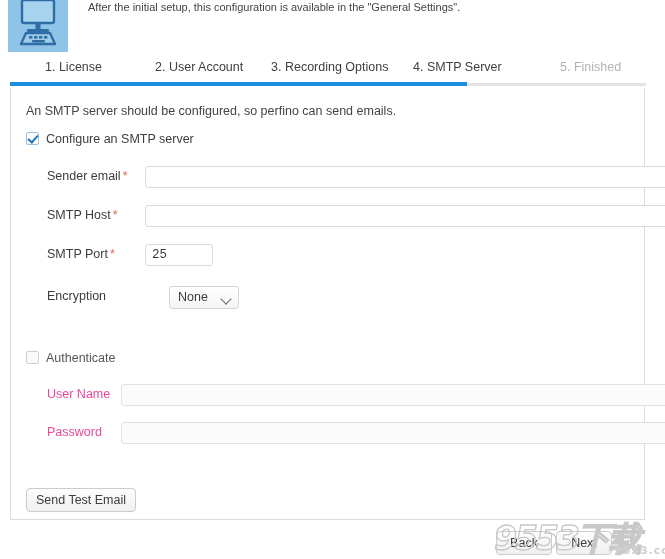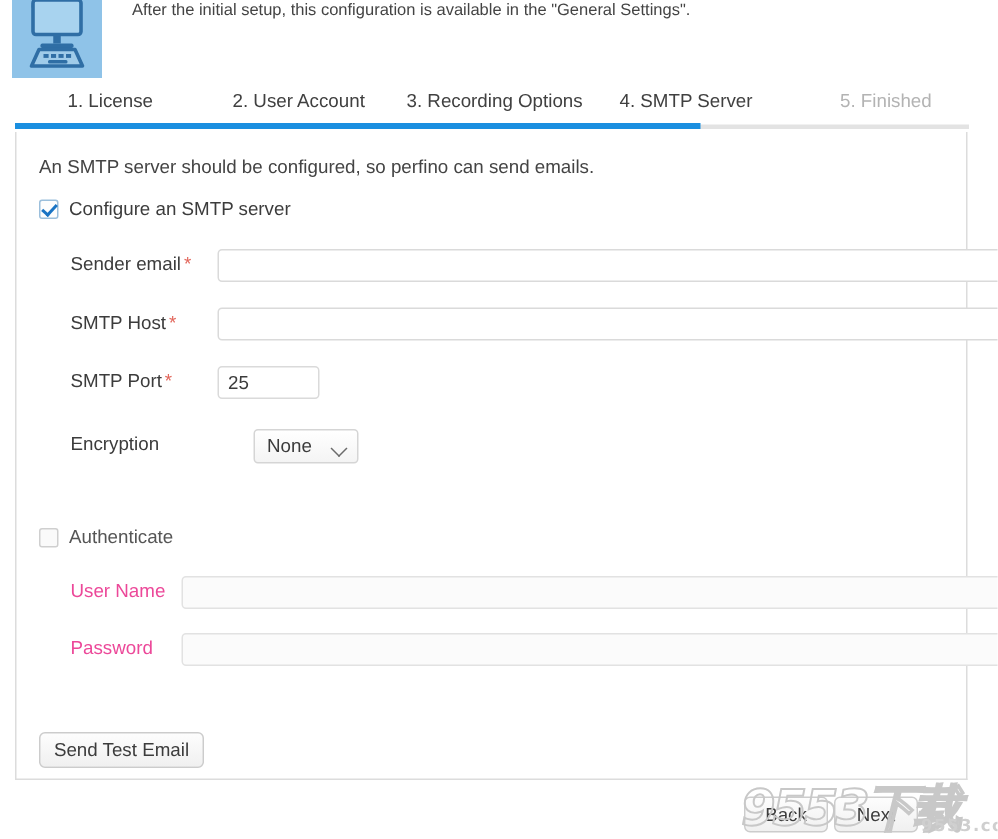--- a/index.html
+++ b/index.html
@@ -80,21 +80,21 @@
 
   #intro-text {
     position: absolute;
     left: 15px; top: 16px;
     font-size: 12.5px;
     color: #444444;
     white-space: nowrap;
   }
 
   
-  .cbrow { position: absolute; display: flex; align-items: flex-end; }
+  .cbrow { position: absolute; display: flex; align-items: flex-start; }
   #cb-configure-row { left: 15px; top: 44px; }
   #cb-auth-row { left: 15px; top: 263px; }
 
   .cbox {
     width: 13px; height: 13px;
     border: 1px solid #9bbfdc;
     border-radius: 2px;
     background: #fdfdfd;
     box-sizing: border-box;
     position: relative;
@@ -131,21 +131,21 @@
   .flabel.dim { color: #ec4899; }
   .req { color: #e2655a; margin-left: 2px; }
 
   .finput {
     position: absolute;
     height: 22px;
     border: 1px solid #dadada;
     border-radius: 3px;
     background: #ffffff;
     box-sizing: border-box;
-    font-family: Liberation Sans, sans-serif;
+    font-family: Liberation Mono, monospace;
     font-size: 12.5px;
     color: #3c3c3c;
     padding: 0 6px;
     line-height: 20px;
   }
   .finput.dim { background: #fbfbfb; border-color: #e2e2e2; }
 
   
   #encryption-select {
     position: absolute;

